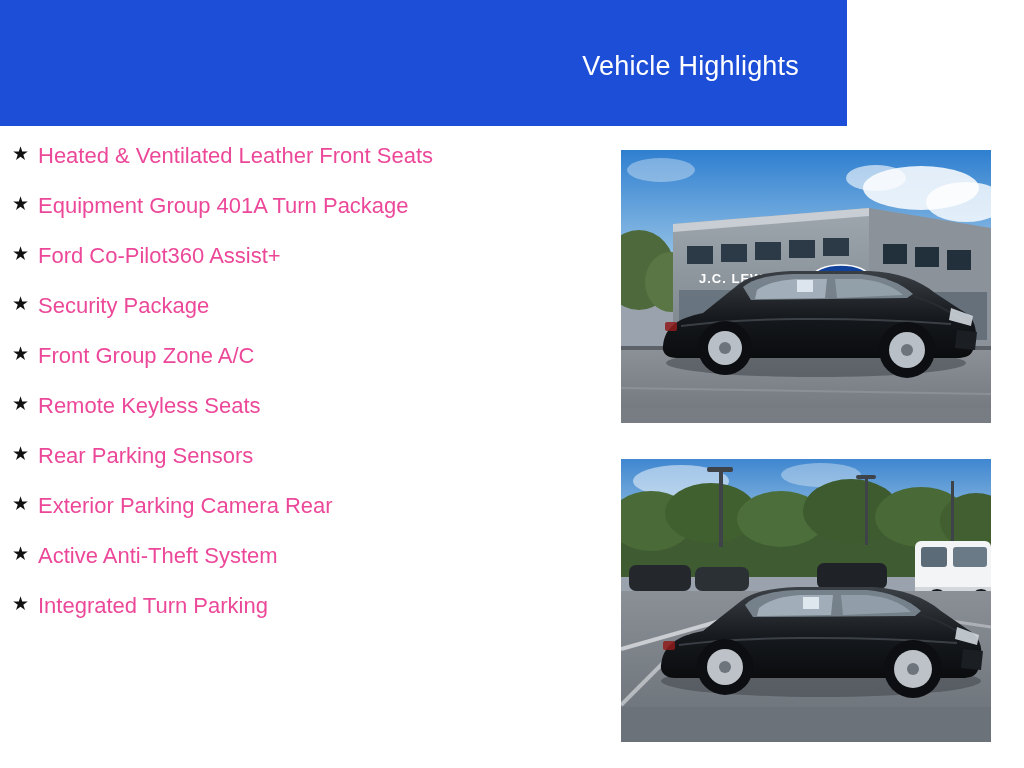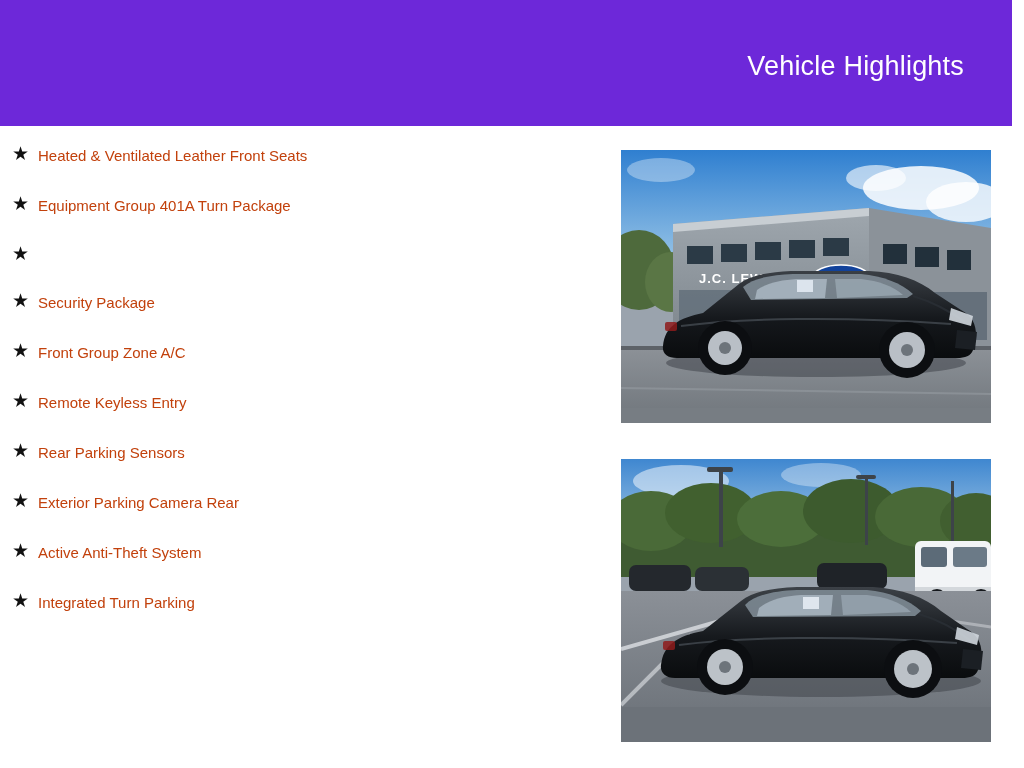--- a/index.html
+++ b/index.html
@@ -17,23 +17,23 @@
     width: 1024px;
     height: 768px;
     background: #ffffff;
   }
 
   
   .header-bar {
     position: absolute;
     left: 0;
     top: 0;
-    width: 1012px;
+    width: 847px;
     height: 126px;
-    background: #6d28d9;
+    background: #1d4ed8;
     box-sizing: border-box;
   }
 
   .header-title {
     position: absolute;
     right: 48px;
     top: 50px;
     color: #ffffff;
     font-size: 27px;
     line-height: 32px;
@@ -75,23 +75,23 @@
     font-size: 19px;
     line-height: 28px;
     color: #111111;
     text-align: left;
     padding-left: 4px;
     box-sizing: border-box;
   }
 
   .feature-text {
     flex: 1 1 auto;
-    font-size: 15px;
+    font-size: 22px;
     line-height: 31px;
-    color: #c2410c;
+    color: #ec4899;
     font-family: "Liberation Sans", sans-serif;
     max-width: 520px;
   }
 
   
   .photo {
     position: absolute;
     overflow: hidden;
     background: #9aa3ad;
   }
@@ -131,32 +131,33 @@
       <li class="feature-item">
         <span class="feature-bullet">★</span>
         <span class="feature-text">Heated &amp; Ventilated Leather Front Seats</span>
       </li>
       <li class="feature-item">
         <span class="feature-bullet">★</span>
         <span class="feature-text">Equipment Group 401A Turn Package</span>
       </li>
       <li class="feature-item">
         <span class="feature-bullet">★</span>
+        <span class="feature-text">Ford Co-Pilot360 Assist+</span>
       </li>
       <li class="feature-item">
         <span class="feature-bullet">★</span>
         <span class="feature-text">Security Package</span>
       </li>
       <li class="feature-item">
         <span class="feature-bullet">★</span>
         <span class="feature-text">Front Group Zone A/C</span>
       </li>
       <li class="feature-item">
         <span class="feature-bullet">★</span>
-        <span class="feature-text">Remote Keyless Entry</span>
+        <span class="feature-text">Remote Keyless Seats</span>
       </li>
       <li class="feature-item">
         <span class="feature-bullet">★</span>
         <span class="feature-text">Rear Parking Sensors</span>
       </li>
       <li class="feature-item">
         <span class="feature-bullet">★</span>
         <span class="feature-text">Exterior Parking Camera Rear</span>
       </li>
       <li class="feature-item">

